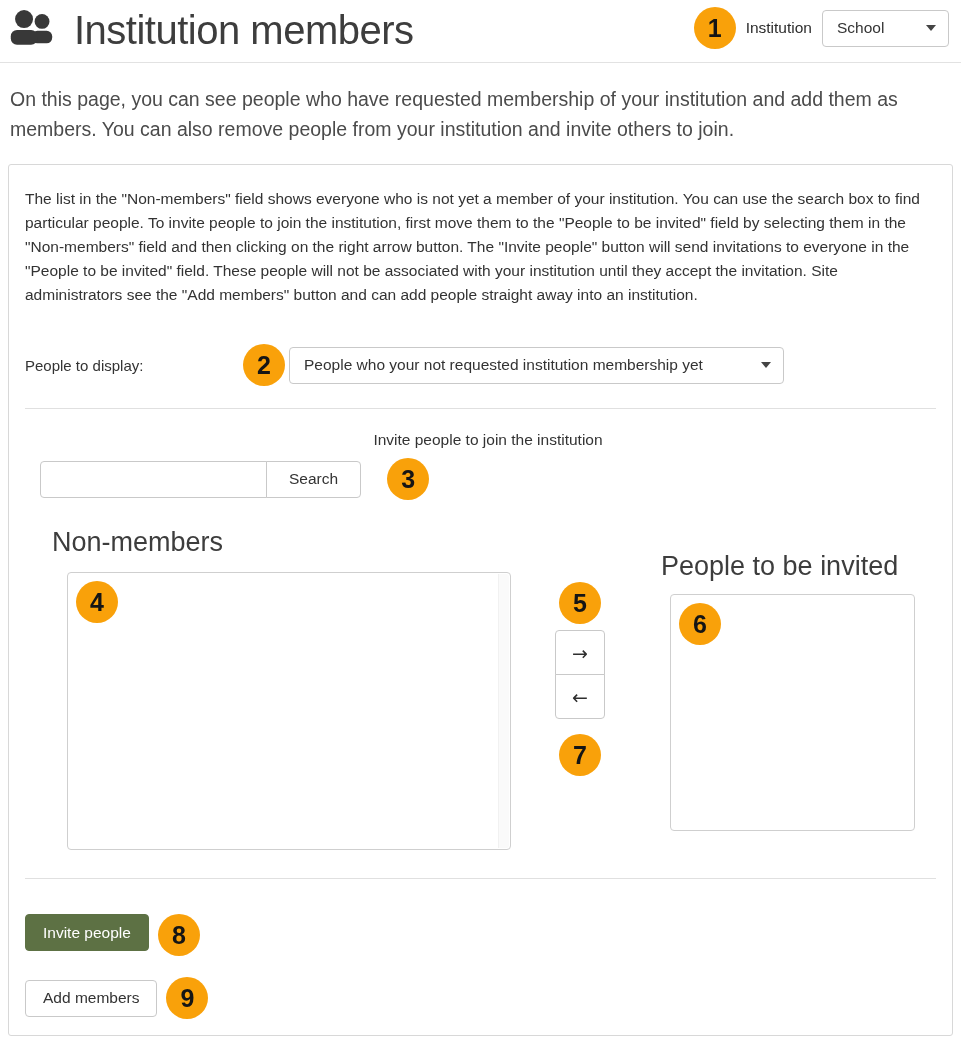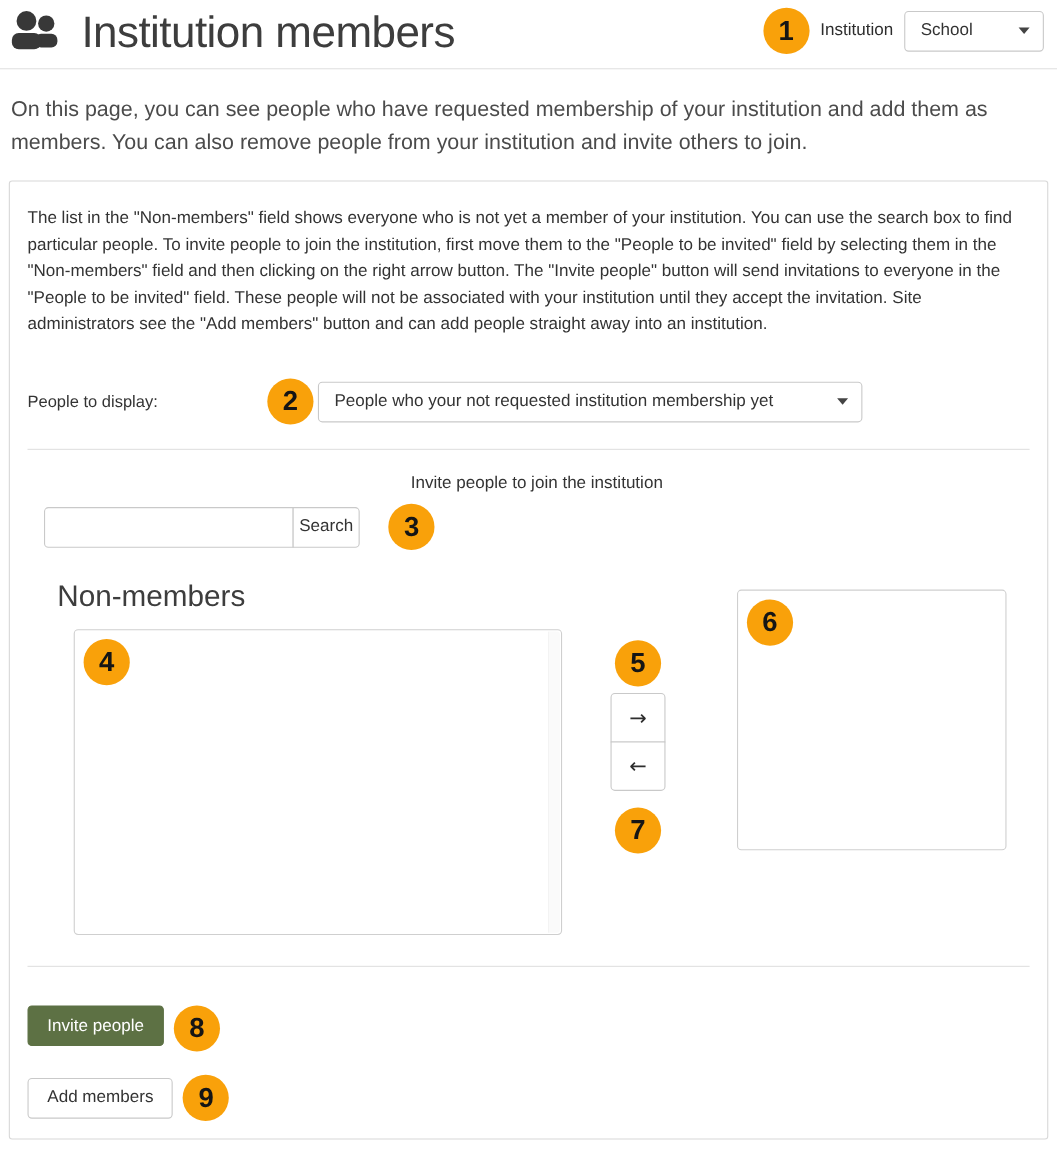--- a/index.html
+++ b/index.html
@@ -46,21 +46,21 @@
   .display-select{width:495px;}
   .divider{border:0;border-top:1px solid #e0e0e0;margin:22px 0;}
   
   .invite-label{margin:2px 0 0 15px;font-size:15.5px;color:#333;text-align:center;}
   .search-row{display:flex;align-items:center;margin:9px 0 0 15px;}
   .search-input{
     width:227px;height:37px;border:1px solid var(--border);border-radius:4px 0 0 4px;
     padding:0 10px;font-size:15px;outline:none;
   }
   .search-btn{
-    height:37px;padding:0 5px;margin-left:-1px;border:1px solid var(--border);
+    height:37px;padding:0 22px;margin-left:-1px;border:1px solid var(--border);
     border-radius:0 4px 4px 0;background:#fff;font-size:15.5px;color:#333;cursor:pointer;
     font-family:"Liberation Sans", sans-serif;
   }
   .search-row .badge{margin-left:26px;}
   
   .columns{display:flex;margin-top:16px;margin-left:27px;}
   .col-left{width:470px;}
   .col-left h2, .col-right h2{font-size:27px;font-weight:300;color:#3d3d3d;margin:10px 0 14px 0;line-height:32px;}
   .listbox{border:1px solid #cfcfcf;border-radius:4px;background:#fff;position:relative;}
   .listbox .badge{position:absolute;top:8px;left:8px;}
@@ -164,20 +164,21 @@
           <span>→</span>
         </button>
         <button class="arrow-btn bottom">
           <span>←</span>
         </button>
       </div>
       <span class="badge badge-bottom">7</span>
     </div>
 
     <div class="col-right">
+      <h2>People to be invited</h2>
       <div class="listbox invited-box">
         <span class="badge">6</span>
       </div>
     </div>
 
   </div>
 
   <hr class="divider-bottom">
 
   <div class="invite-row">

